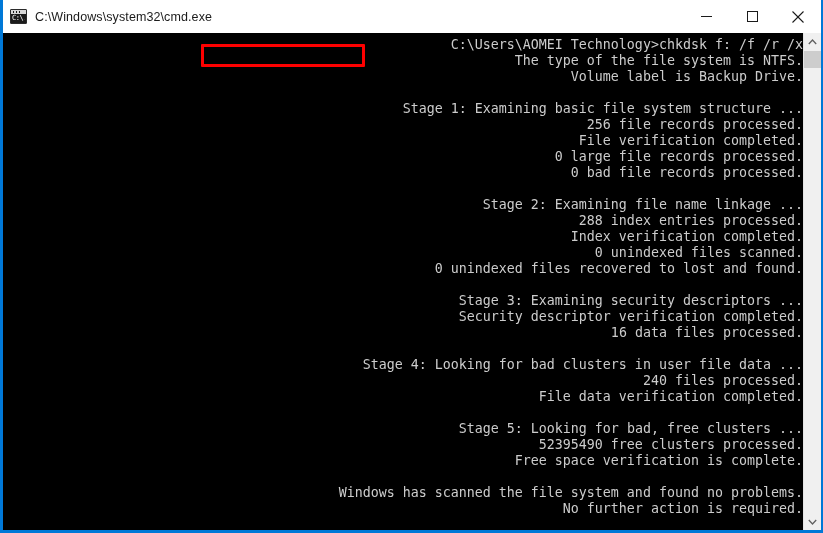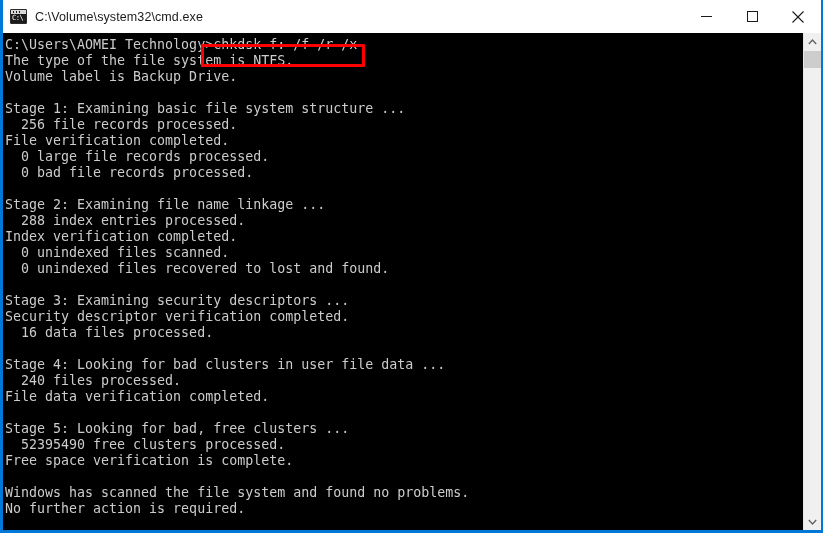--- a/index.html
+++ b/index.html
@@ -122,20 +122,21 @@
 
   #console-text {
     margin: 0;
     padding: 0 0 0 2px;
     font-family: "DejaVu Sans Mono", monospace;
     font-size: 13.3px;
     line-height: 16px;
     color: #cccccc;
     white-space: pre;
     letter-spacing: 0px;
+    text-align: right;
   }
 
   
   #annotation-box {
     position: absolute;
     left: 198px;
     top: 44px;
     width: 164px;
     height: 23px;
     border: 3px solid #fe0000;
@@ -191,21 +192,21 @@
 
   <div id="titlebar">
     <div id="app-icon">
       <div class="bar">
           <i></i>
           <i></i>
           <i></i>
         </div>
       <div class="glyph">C:\.</div>
     </div>
-    <div id="title-text">C:\Volume\system32\cmd.exe</div>
+    <div id="title-text">C:\Windows\system32\cmd.exe</div>
 
     <div id="window-controls">
       <div class="win-btn">
         <svg width="11" height="11" viewBox="0 0 11 11" aria-hidden="true">
           <line x1="0" y1="5.5" x2="11" y2="5.5" stroke="#1b1b1b" stroke-width="1"></line>
         </svg>
       </div>
       <div class="win-btn">
         <svg width="11" height="11" viewBox="0 0 11 11" aria-hidden="true">
           <rect x="0.5" y="0.5" width="10" height="10" fill="none" stroke="#1b1b1b" stroke-width="1"></rect>

